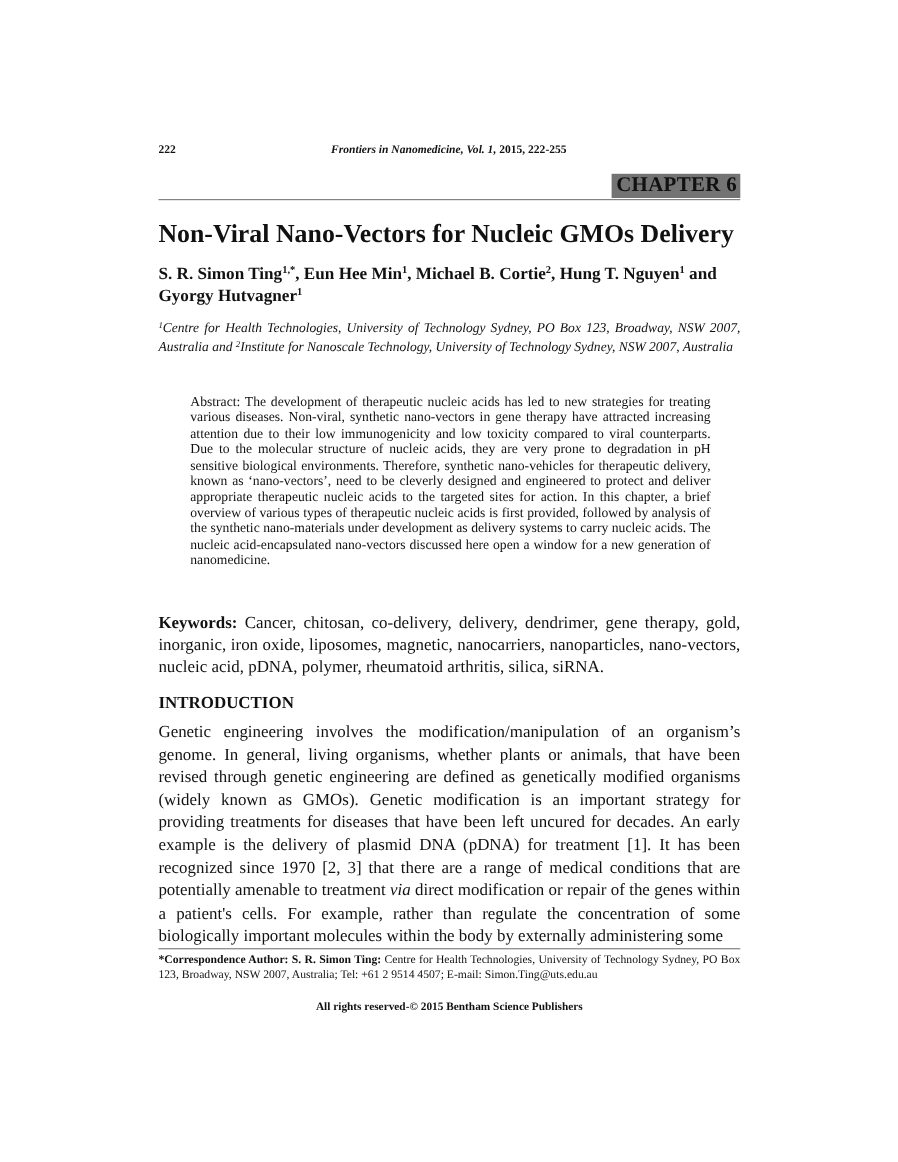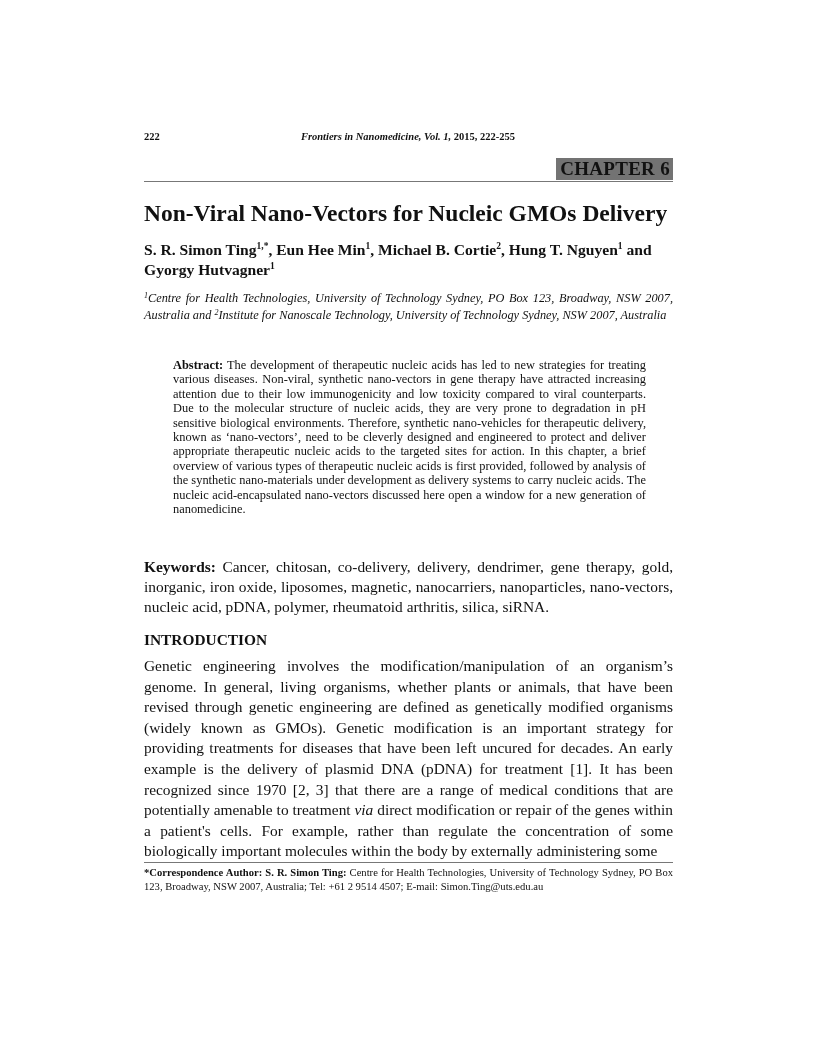--- a/index.html
+++ b/index.html
@@ -11,21 +11,21 @@
   .running-head .journal { position: absolute; left: 0; width: 528px; top: 0; text-align: center; font-style: italic; }
   .running-head .journal .plain { font-style: normal; margin-top: 43px; }
   .chapter-box { right: 143px; top: 158px; background: #737373; padding: 0 3px 0 4px; font-size: 19px; font-weight: bold; line-height: 22px; letter-spacing: 0.3px; }
   .rule-top { left: 144px; top: 181px; width: 529px; height: 0; border-top: 1px solid #777; }
   .title { left: 144px; top: 199px; width: 540px; font-size: 23.5px; font-weight: bold; line-height: 28px; white-space: nowrap; }
   .authors { left: 144px; top: 240px; width: 530px; font-size: 15.6px; font-weight: bold; line-height: 20px; }
   .authors sup { font-size: 9.5px; vertical-align: 6px; line-height: 0; }
   .affil { left: 144px; top: 290px; width: 529px; font-size: 12.3px; font-style: italic; line-height: 16.5px; text-align: justify; }
   .affil sup { font-size: 8px; vertical-align: 4px; line-height: 0; font-style: italic; }
   .abstract { left: 173px; top: 358px; width: 473px; font-size: 12.4px; line-height: 14.4px; text-align: justify; }
-  .abstract b { font-weight: bold; margin-top: 12px; }
+  .abstract b { font-weight: normal; margin-top: 12px; }
   .keywords { left: 144px; top: 557px; width: 529px; font-size: 15.4px; line-height: 20px; text-align: justify; }
   .keywords b { font-weight: bold; }
   .section-head { left: 144px; top: 630px; font-size: 15.4px; font-weight: bold; line-height: 20px; }
   .body-text { left: 144px; top: 656px; width: 529px; font-size: 15.4px; line-height: 20.6px; text-align: justify; }
   .body-text i { font-style: italic; }
   .rule-foot { left: 144px; top: 862px; width: 529px; height: 0; border-top: 1px solid #777; }
   .corresp { left: 144px; top: 866px; width: 529px; font-size: 10.6px; line-height: 14px; text-align: justify; }
   .corresp b { font-weight: bold; margin-top: 41px; }
   .editors { left: 144px; top: 909px; width: 529px; text-align: center; font-size: 10.3px; font-weight: bold; line-height: 13.2px; }
 </style>
@@ -52,13 +52,14 @@
 
 <div class="abs keywords"><b>Keywords:</b><span> Cancer, chitosan, co-delivery, delivery, dendrimer, gene therapy, gold, inorganic, iron oxide, liposomes, magnetic, nanocarriers, nanoparticles, nano-vectors, nucleic acid, pDNA, polymer, rheumatoid arthritis, silica, siRNA.</span></div>
 
 <div class="abs section-head">INTRODUCTION</div>
 <div class="abs body-text"><span>Genetic engineering involves the modification/manipulation of an organism’s genome. In general, living organisms, whether plants or animals, that have been revised through genetic engineering are defined as genetically modified organisms (widely known as GMOs). Genetic modification is an important strategy for providing treatments for diseases that have been left uncured for decades. An early example is the delivery of plasmid DNA (pDNA) for treatment [1]. It has been recognized since 1970 [2, 3] that there are a range of medical conditions that are potentially amenable to treatment </span><i>via</i><span> direct modification or repair of the genes within a patient's cells. For example, rather than regulate the concentration of some biologically important molecules within the body by externally administering some</span></div>
 
 <div class="abs rule-foot"></div>
 <div class="abs corresp"><b>*Correspondence Author: S. R. Simon Ting:</b><span> Centre for Health Technologies, University of Technology Sydney, PO Box 123, Broadway, NSW 2007, Australia; Tel: +61 2 9514 4507; E-mail: Simon.Ting@uts.edu.au</span></div>
 
 <div class="abs editors">
+  <div>All rights reserved-© 2015 Bentham Science Publishers</div>
 </div>
 
 </body></html>

